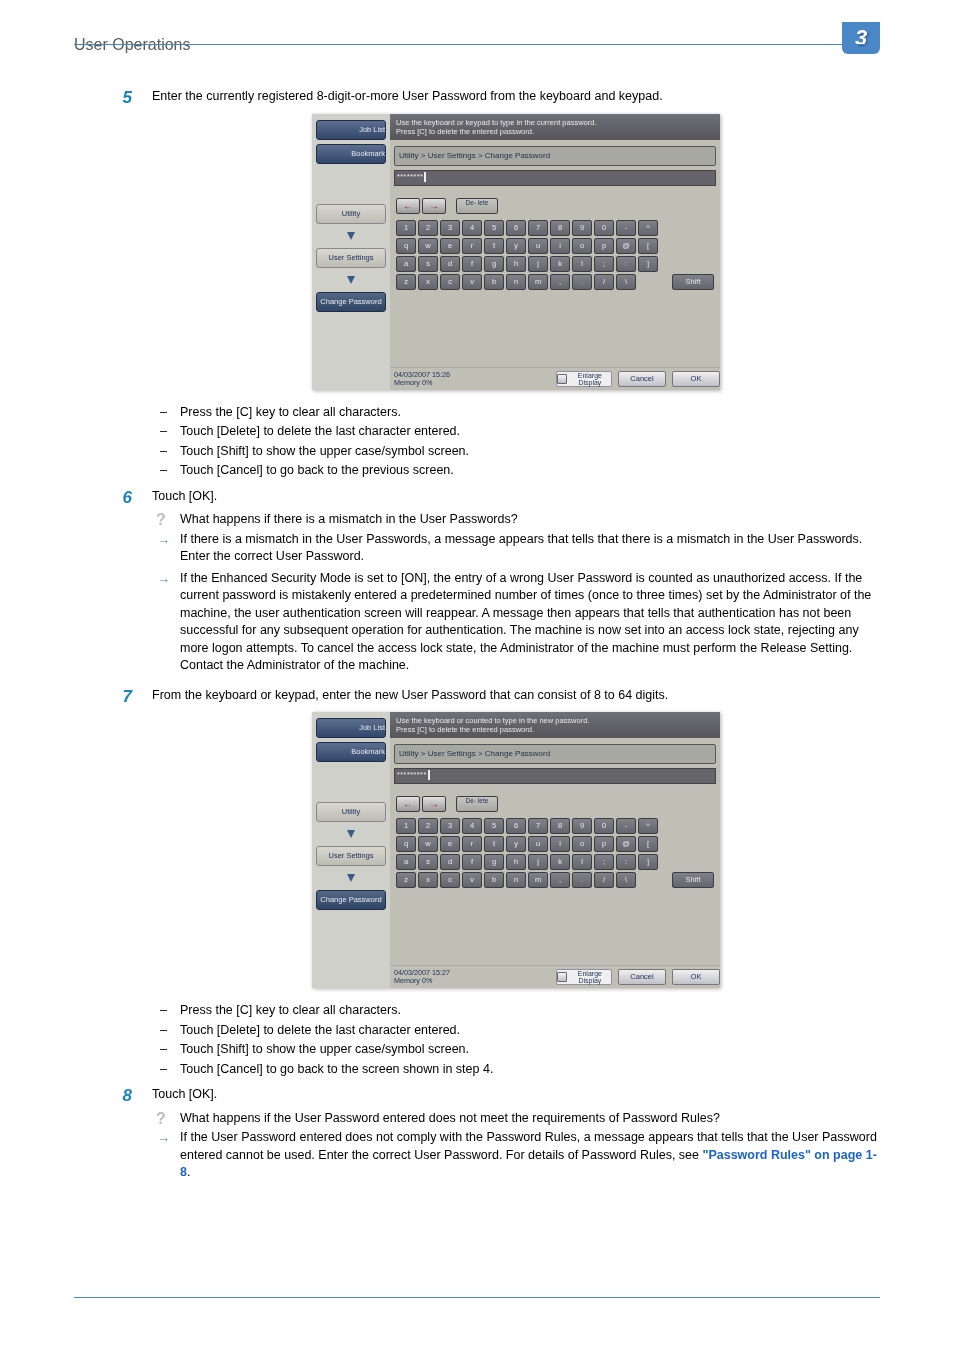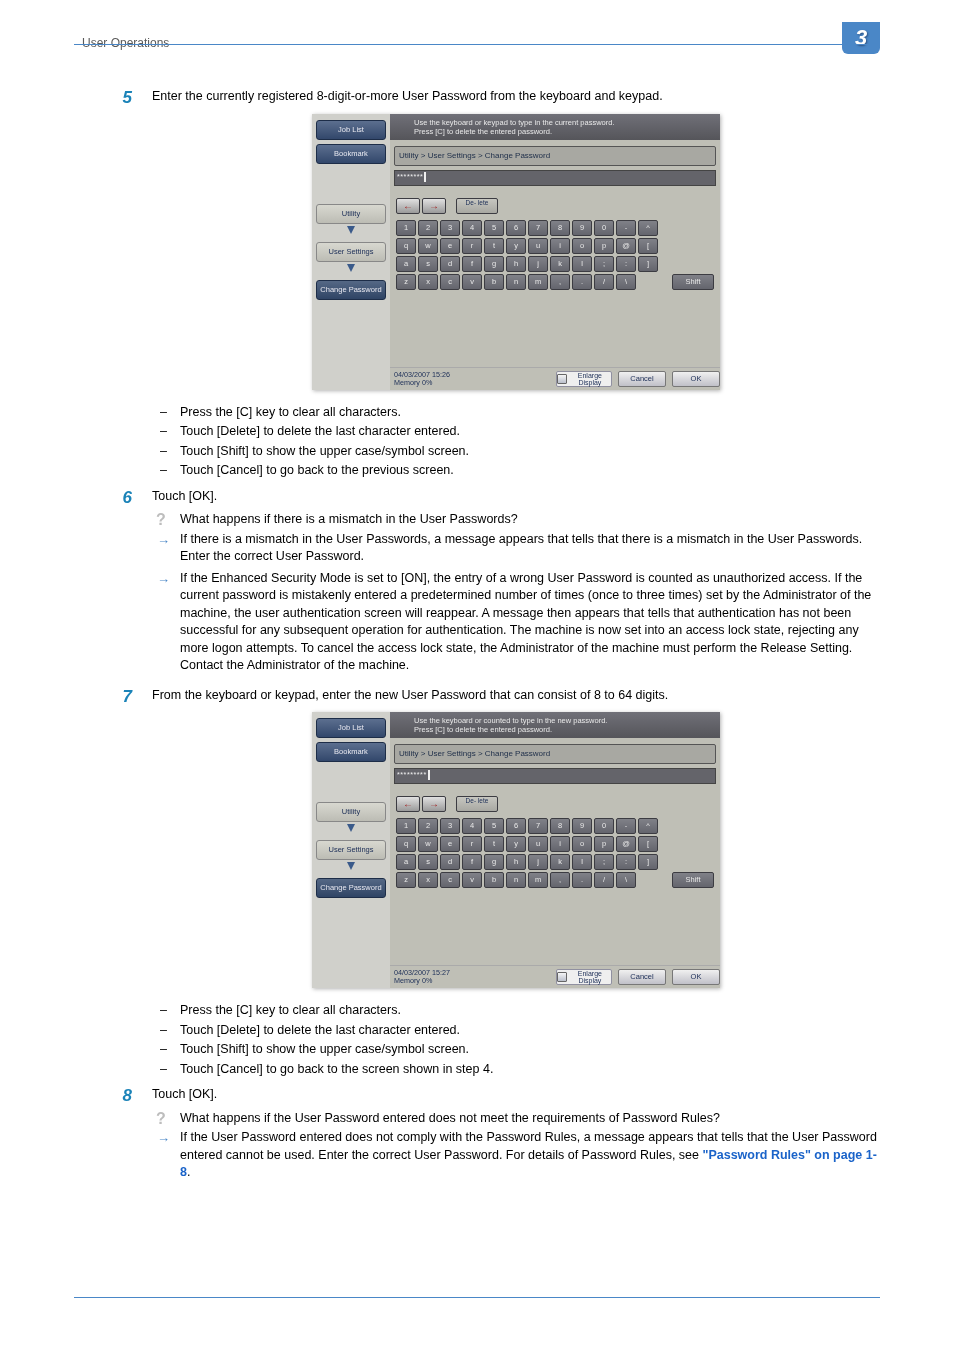--- a/index.html
+++ b/index.html
@@ -1,21 +1,21 @@
 <!DOCTYPE html>
 <html><head>
 <meta charset="utf-8">
 <style>
 
 body { margin:0; background:#ffffff; font-family: Arial, Helvetica, sans-serif; font-size:12.5px; color:#000; }
 .page { width:954px; height:1350px; box-sizing:border-box; padding:42px 74px 36px; position:relative; }
 
 
 .hdr-line { height:18px; position:relative; }
-.hdr-line .section-title { font-size:12px; color:#5a5a5a; position:absolute; left:8px; top:-6px; }
+.hdr-line .section-title { font-size:16px; color:#5a5a5a; position:absolute; left:0; top:-6px; }
 .hdr-line .tab {
   position:absolute; right:0; top:-20px; width:38px; height:32px;
   background:#4a87c7; border-bottom-left-radius:6px; border-bottom-right-radius:6px;
   color:#fff; font-size:22px; font-style:italic; font-weight:bold;
   text-align:center; line-height:32px; text-shadow:1px 1px 2px #2a5080;
 }
 .hdr-rule { position:absolute; left:0; right:0; top:2px; border-top:1.5px solid #4a87c7; }
 
 
 .ftr-rule { position:absolute; left:74px; right:74px; bottom:52px; border-top:1.5px solid #4a87c7; }
@@ -49,33 +49,33 @@
 .shot-ftr .ts { font-size:7.2px; color:#1b2d56; margin-left:4px; line-height:1.1; }
 .shot-ftr .en { margin-left:auto; width:54px; height:14px; background:#efefef; border:1px solid #9090a0;border-radius:2px; font-size:7px; color:#1b2d56; text-align:center; display:flex; align-items:center; justify-content:center; gap:2px;}
 .shot-ftr .en::before{content:"";display:inline-block;width:9px;height:8px;background:linear-gradient(#f5f5f5,#bbc0cc);border:1px solid #666;border-radius:1px}
 .shot-ftr .btn { width:46px; height:14px; background:linear-gradient(#f0f0f0,#c0c0c8); border:1px solid #777; border-radius:2px; font-size:7.5px; color:#1b2d56; text-align:center; line-height:14px; margin-left:6px;}
 .shot-ftr .btn:last-child { margin-right:0; }
 
 .side-btn {
   margin:4px auto 0; width:68px; height:18px;
   background:linear-gradient(180deg,#5c6f8f,#32476b);
   border:1px solid #1d2d48; border-radius:3px;
-  color:#e8e8f0; font-size:7.5px; text-align:center; line-height:18px;
+  color:#e8e8f0; font-size:7.5px; text-align:right; line-height:18px;
 }
 .side-btn.bookmark { margin-bottom:40px; }
 .crumb-btn {
-  margin:4px auto 2px; width:68px; height:18px; border-radius:3px;
+  margin:4px auto 8px; width:68px; height:18px; border-radius:3px;
   font-size:7.5px; text-align:center; line-height:18px;
 }
 .crumb-btn.active { background:linear-gradient(180deg,#556885,#2f4465); border:1px solid #1d2d48; color:#e8e8f0;}
 .crumb-btn.plain { background:linear-gradient(180deg,#d8d8d0,#bcbcb4); border:1px solid #888; color:#1b2d56;}
 .crumb-arrow{ width:12px; height:12px; margin:1px auto; position:relative;}
 .crumb-arrow::after{content:"";position:absolute;left:2px;top:0;border:4px solid transparent;border-top-color:#3a5a8a;border-top-width:8px;}
 
-.main-prompt { padding:4px 24px; color:#e8e8e8; font-size:7.5px; line-height:1.2; background:linear-gradient(180deg,#707078,#55555a); white-space:pre-line;}
+.main-prompt { padding:4px 6px; color:#e8e8e8; font-size:7.5px; line-height:1.2; background:linear-gradient(180deg,#707078,#55555a); white-space:pre-line;}
 .main-breadc { margin:6px 4px 4px; height:18px; background:#a8a8a2; color:#1d2d48; font-size:8px; line-height:18px; padding-left:4px; border:1px solid #555; border-radius:2px;}
 .input-row { margin:2px 4px 6px; height:14px; background:#64646a; border:1px solid #444; }
 .input-row span { display:inline-block; font-size:7.2px; color:#f0f0f0; vertical-align:top; padding:1px 2px; letter-spacing:.5px;}
 .input-row span::after{content:"";display:inline-block;width:2px;height:10px;background:#f0f0f0;vertical-align:middle;margin-left:1px}
 
 .kb-area { padding:6px 6px; }
 .kb-row { display:flex; gap:2px; margin-bottom:2px; }
 .key {
   height:14px; background:linear-gradient(180deg,#808188,#64656d);
   border:1px solid #3c3c42; border-radius:2px; font-size:7.5px;

